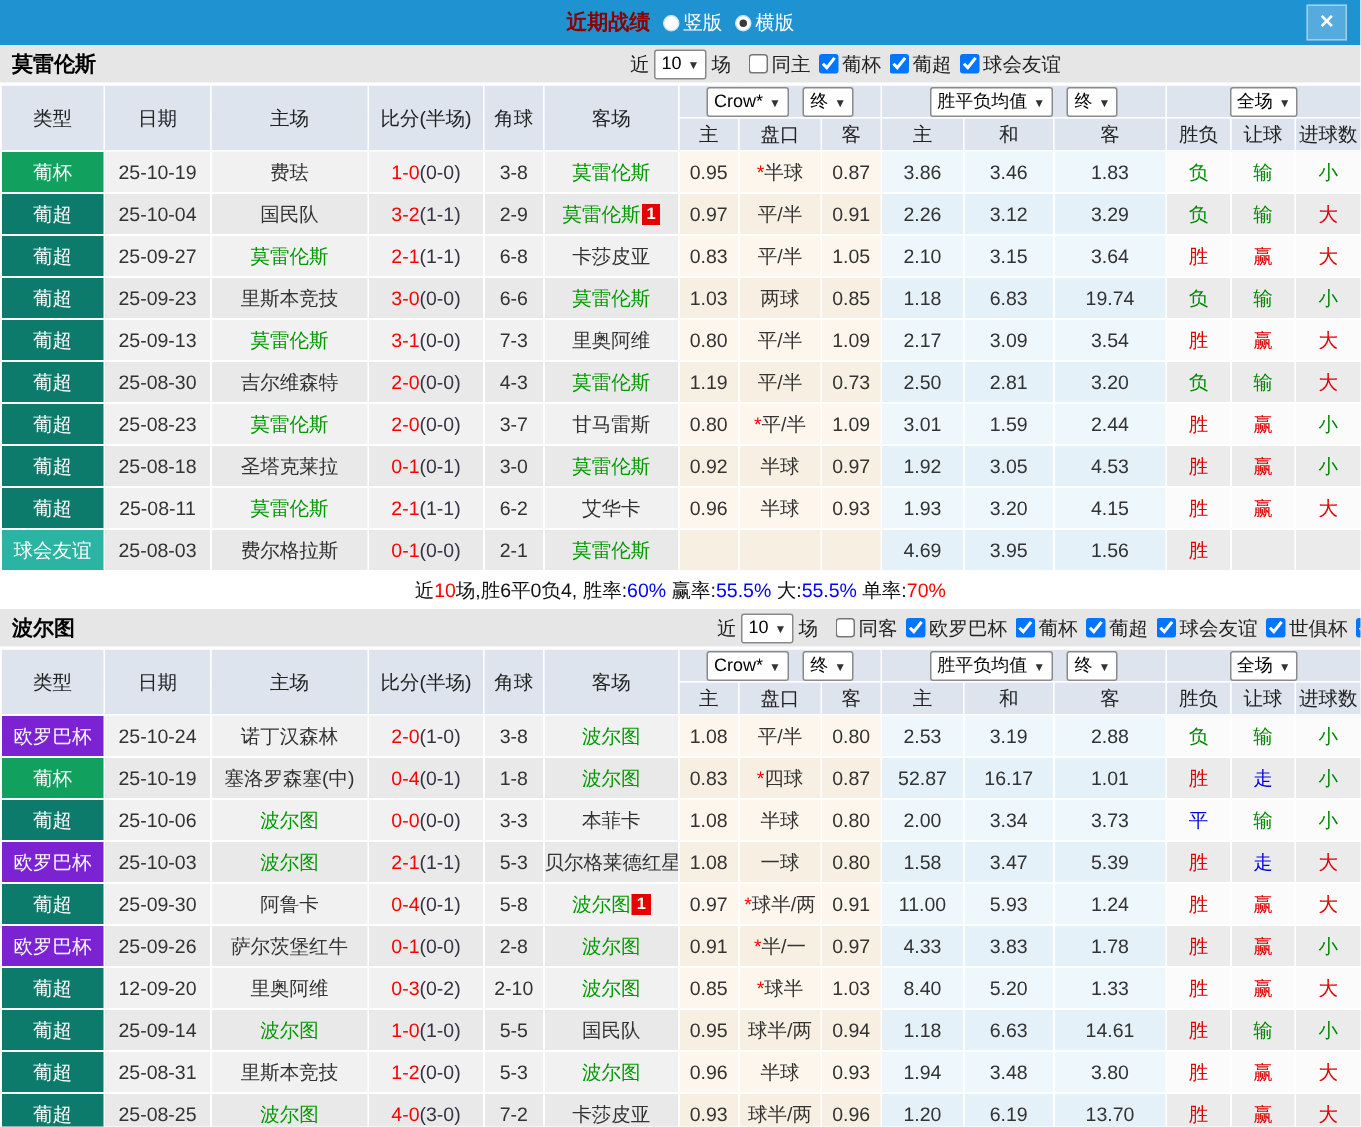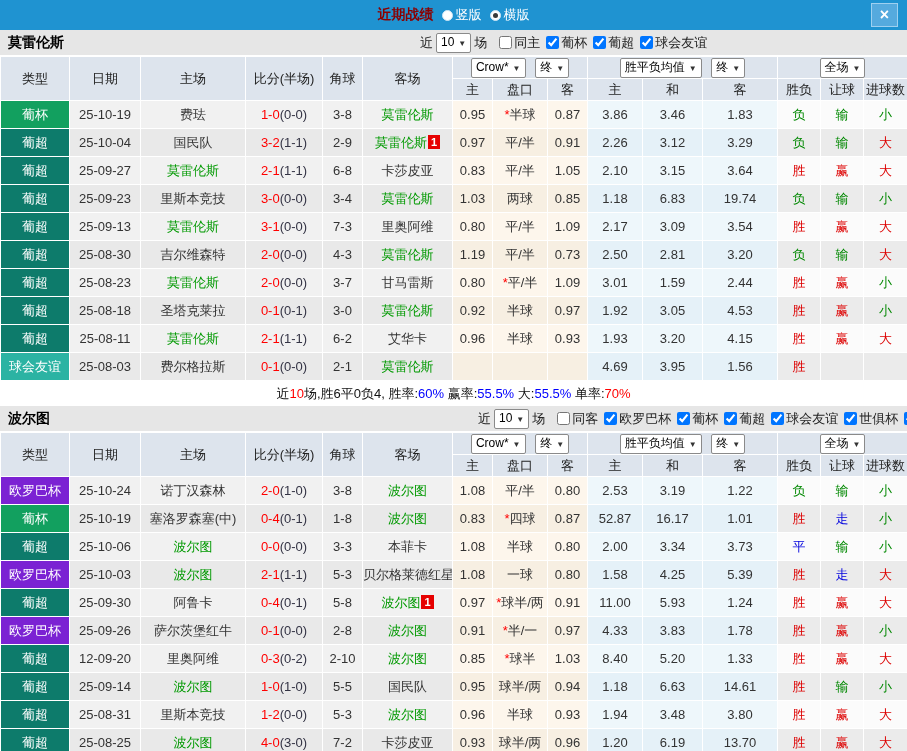--- a/index.html
+++ b/index.html
@@ -210,21 +210,21 @@
     <td class="c-avg">3.64</td>
     <td class="c-res"><span class="r">胜</span></td>
     <td class="c-res"><span class="r">赢</span></td>
     <td class="c-res"><span class="r">大</span></td>
   </tr>
       <tr>
     <td class="c-type dk">葡超</td>
     <td class="c-date">25-09-23</td>
     <td class="c-home"><span>里斯本竞技</span></td>
     <td class="c-score"><span class="ft">3-0</span><span class="ht">(0-0)</span></td>
-    <td class="c-corner">3-4</td>
+    <td class="c-corner">6-6</td>
     <td class="c-away"><span class="hl">莫雷伦斯</span></td>
     <td class="c-odds">1.03</td>
     <td class="c-odds"><span class="star"></span><span>两球</span></td>
     <td class="c-odds">0.85</td>
     <td class="c-avg">1.18</td>
     <td class="c-avg">6.83</td>
     <td class="c-avg">19.74</td>
     <td class="c-res"><span class="g">负</span></td>
     <td class="c-res"><span class="g">输</span></td>
     <td class="c-res"><span class="g">小</span></td>
@@ -422,21 +422,21 @@
     <td class="c-date">25-10-24</td>
     <td class="c-home"><span>诺丁汉森林</span></td>
     <td class="c-score"><span class="ft">2-0</span><span class="ht">(1-0)</span></td>
     <td class="c-corner">3-8</td>
     <td class="c-away"><span class="hl">波尔图</span></td>
     <td class="c-odds">1.08</td>
     <td class="c-odds"><span class="star"></span><span>平/半</span></td>
     <td class="c-odds">0.80</td>
     <td class="c-avg">2.53</td>
     <td class="c-avg">3.19</td>
-    <td class="c-avg">1.22</td>
+    <td class="c-avg">2.88</td>
     <td class="c-res"><span class="g">负</span></td>
     <td class="c-res"><span class="g">输</span></td>
     <td class="c-res"><span class="g">小</span></td>
   </tr>
       <tr>
     <td class="c-type lg">葡杯</td>
     <td class="c-date">25-10-19</td>
     <td class="c-home"><span>塞洛罗森塞(中)</span></td>
     <td class="c-score"><span class="ft">0-4</span><span class="ht">(0-1)</span></td>
     <td class="c-corner">1-8</td>
@@ -472,21 +472,21 @@
     <td class="c-type pu">欧罗巴杯</td>
     <td class="c-date">25-10-03</td>
     <td class="c-home"><span class="hl">波尔图</span></td>
     <td class="c-score"><span class="ft">2-1</span><span class="ht">(1-1)</span></td>
     <td class="c-corner">5-3</td>
     <td class="c-away"><span>贝尔格莱德红星</span></td>
     <td class="c-odds">1.08</td>
     <td class="c-odds"><span class="star"></span><span>一球</span></td>
     <td class="c-odds">0.80</td>
     <td class="c-avg">1.58</td>
-    <td class="c-avg">4.25</td>
+    <td class="c-avg">3.47</td>
     <td class="c-avg">5.39</td>
     <td class="c-res"><span class="r">胜</span></td>
     <td class="c-res"><span class="b">走</span></td>
     <td class="c-res"><span class="r">大</span></td>
   </tr>
       <tr>
     <td class="c-type dk">葡超</td>
     <td class="c-date">25-09-30</td>
     <td class="c-home"><span>阿鲁卡</span></td>
     <td class="c-score"><span class="ft">0-4</span><span class="ht">(0-1)</span></td>

